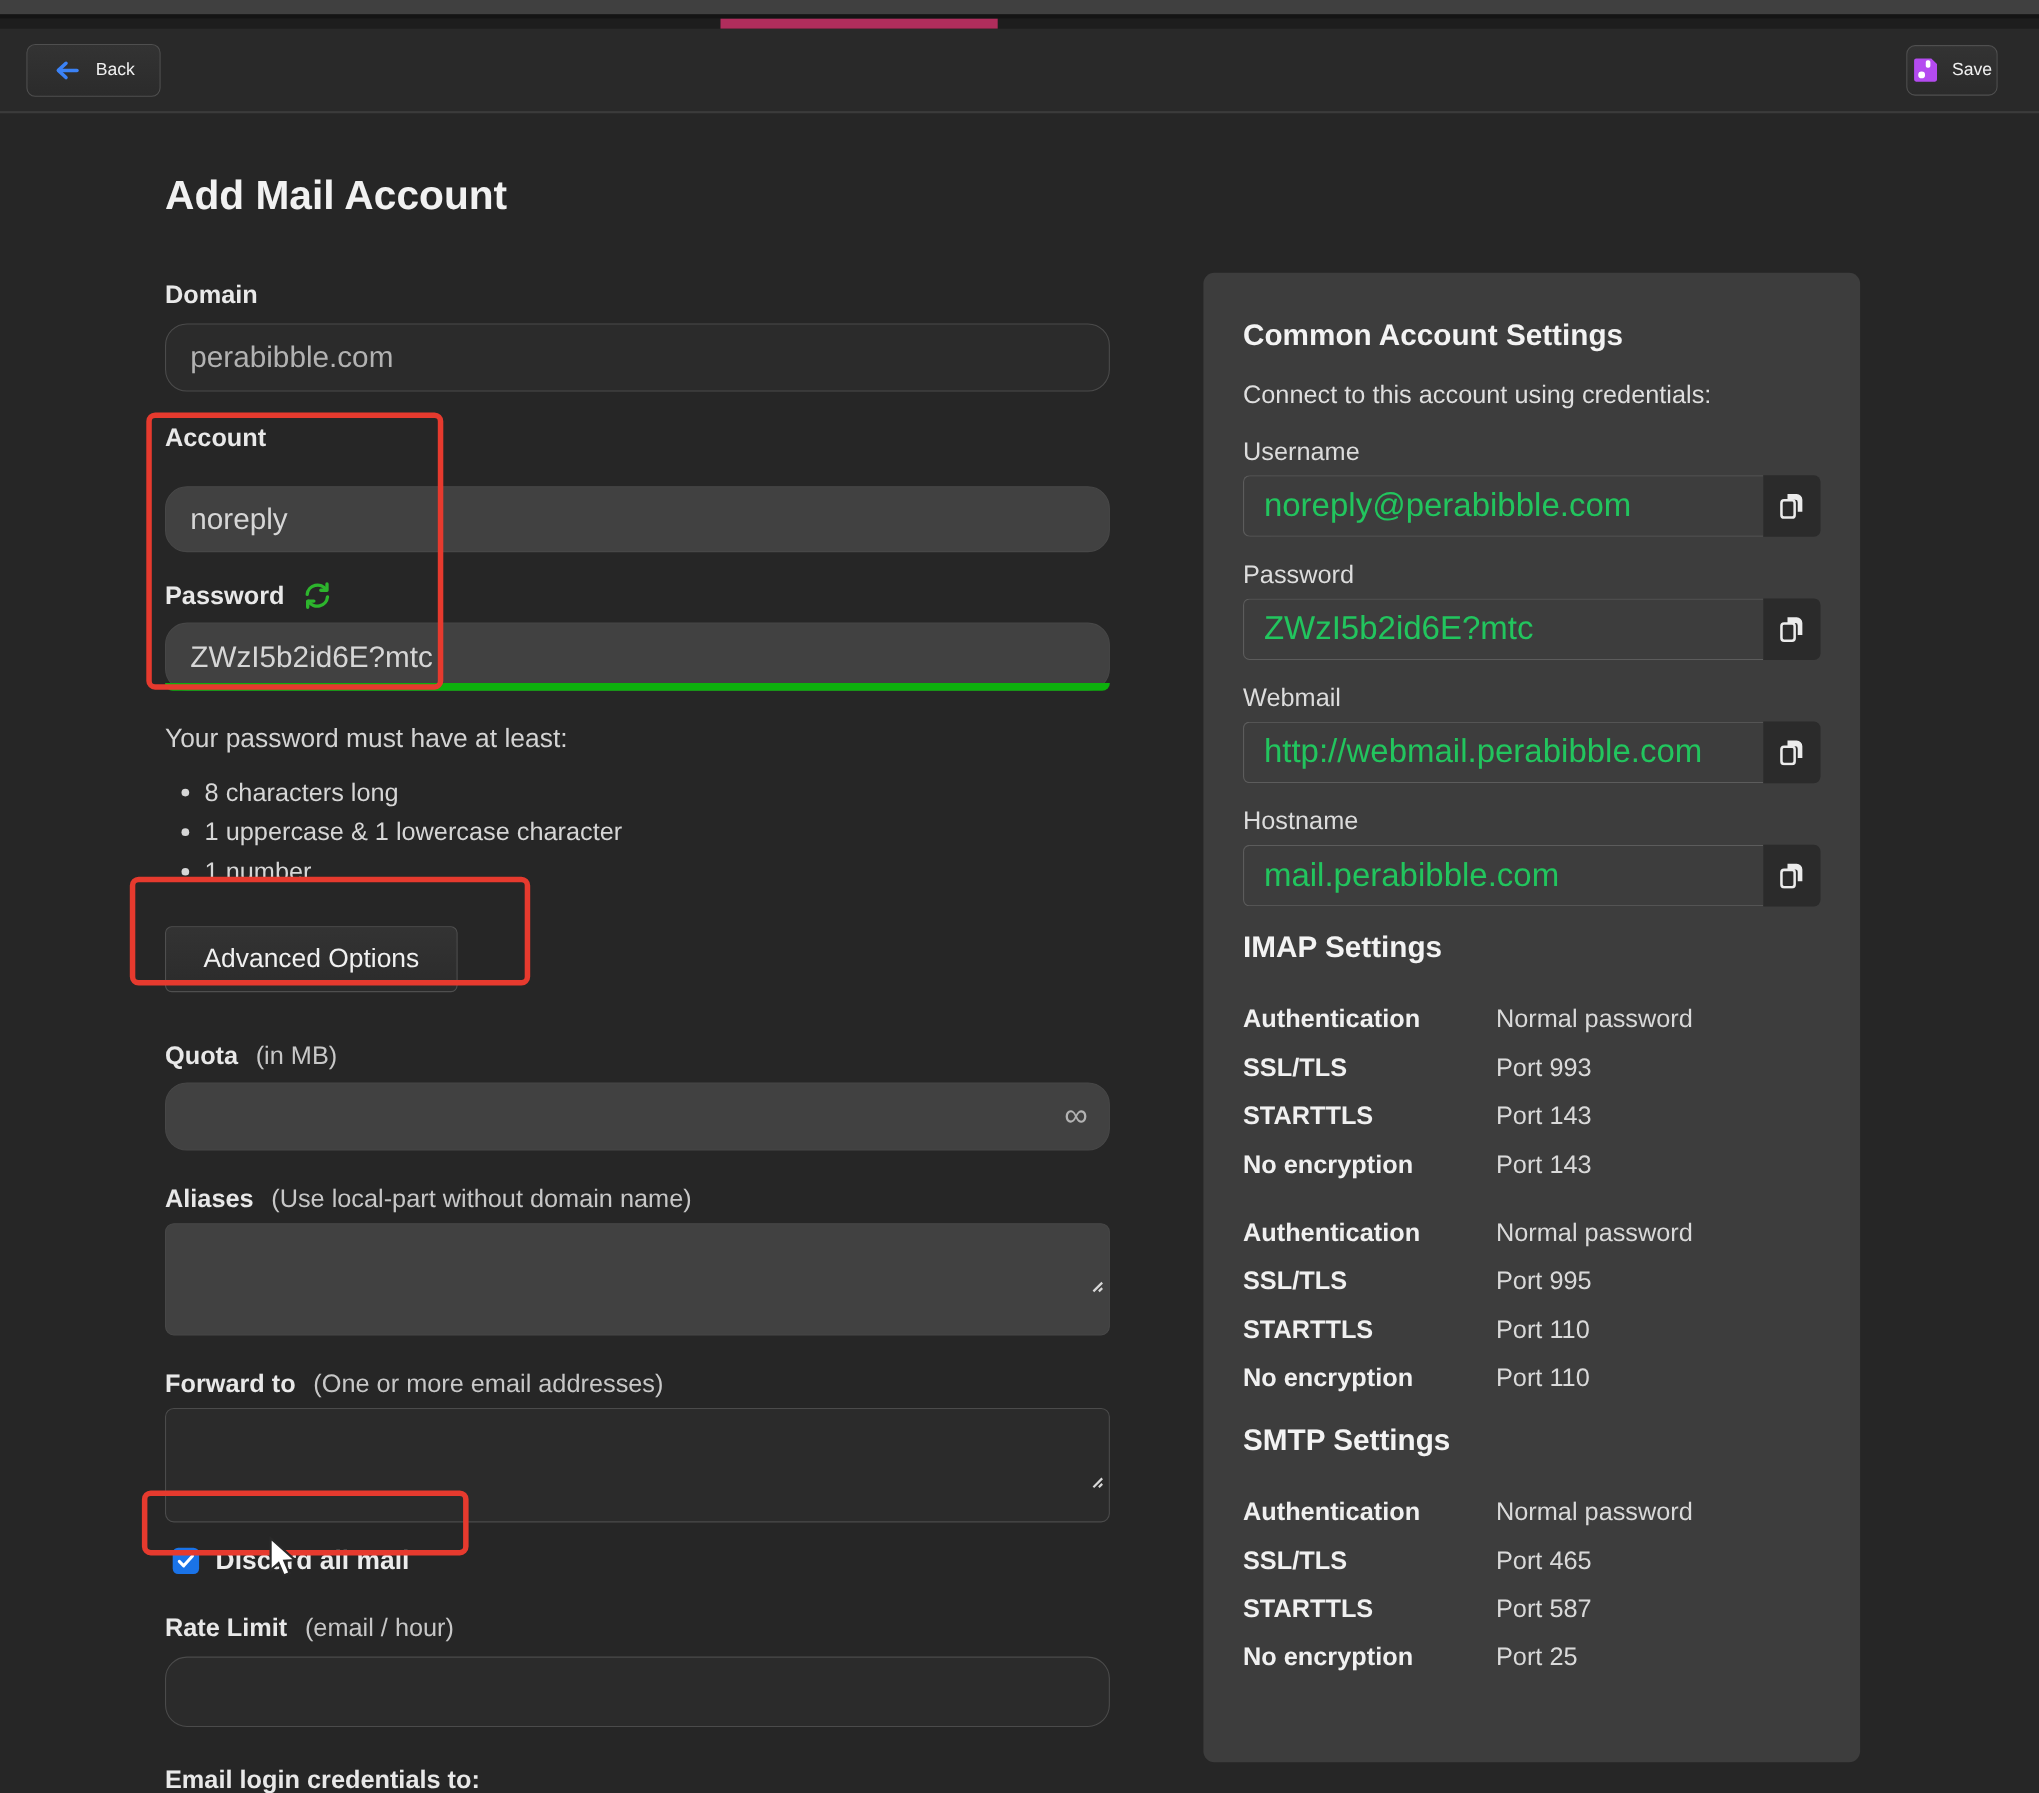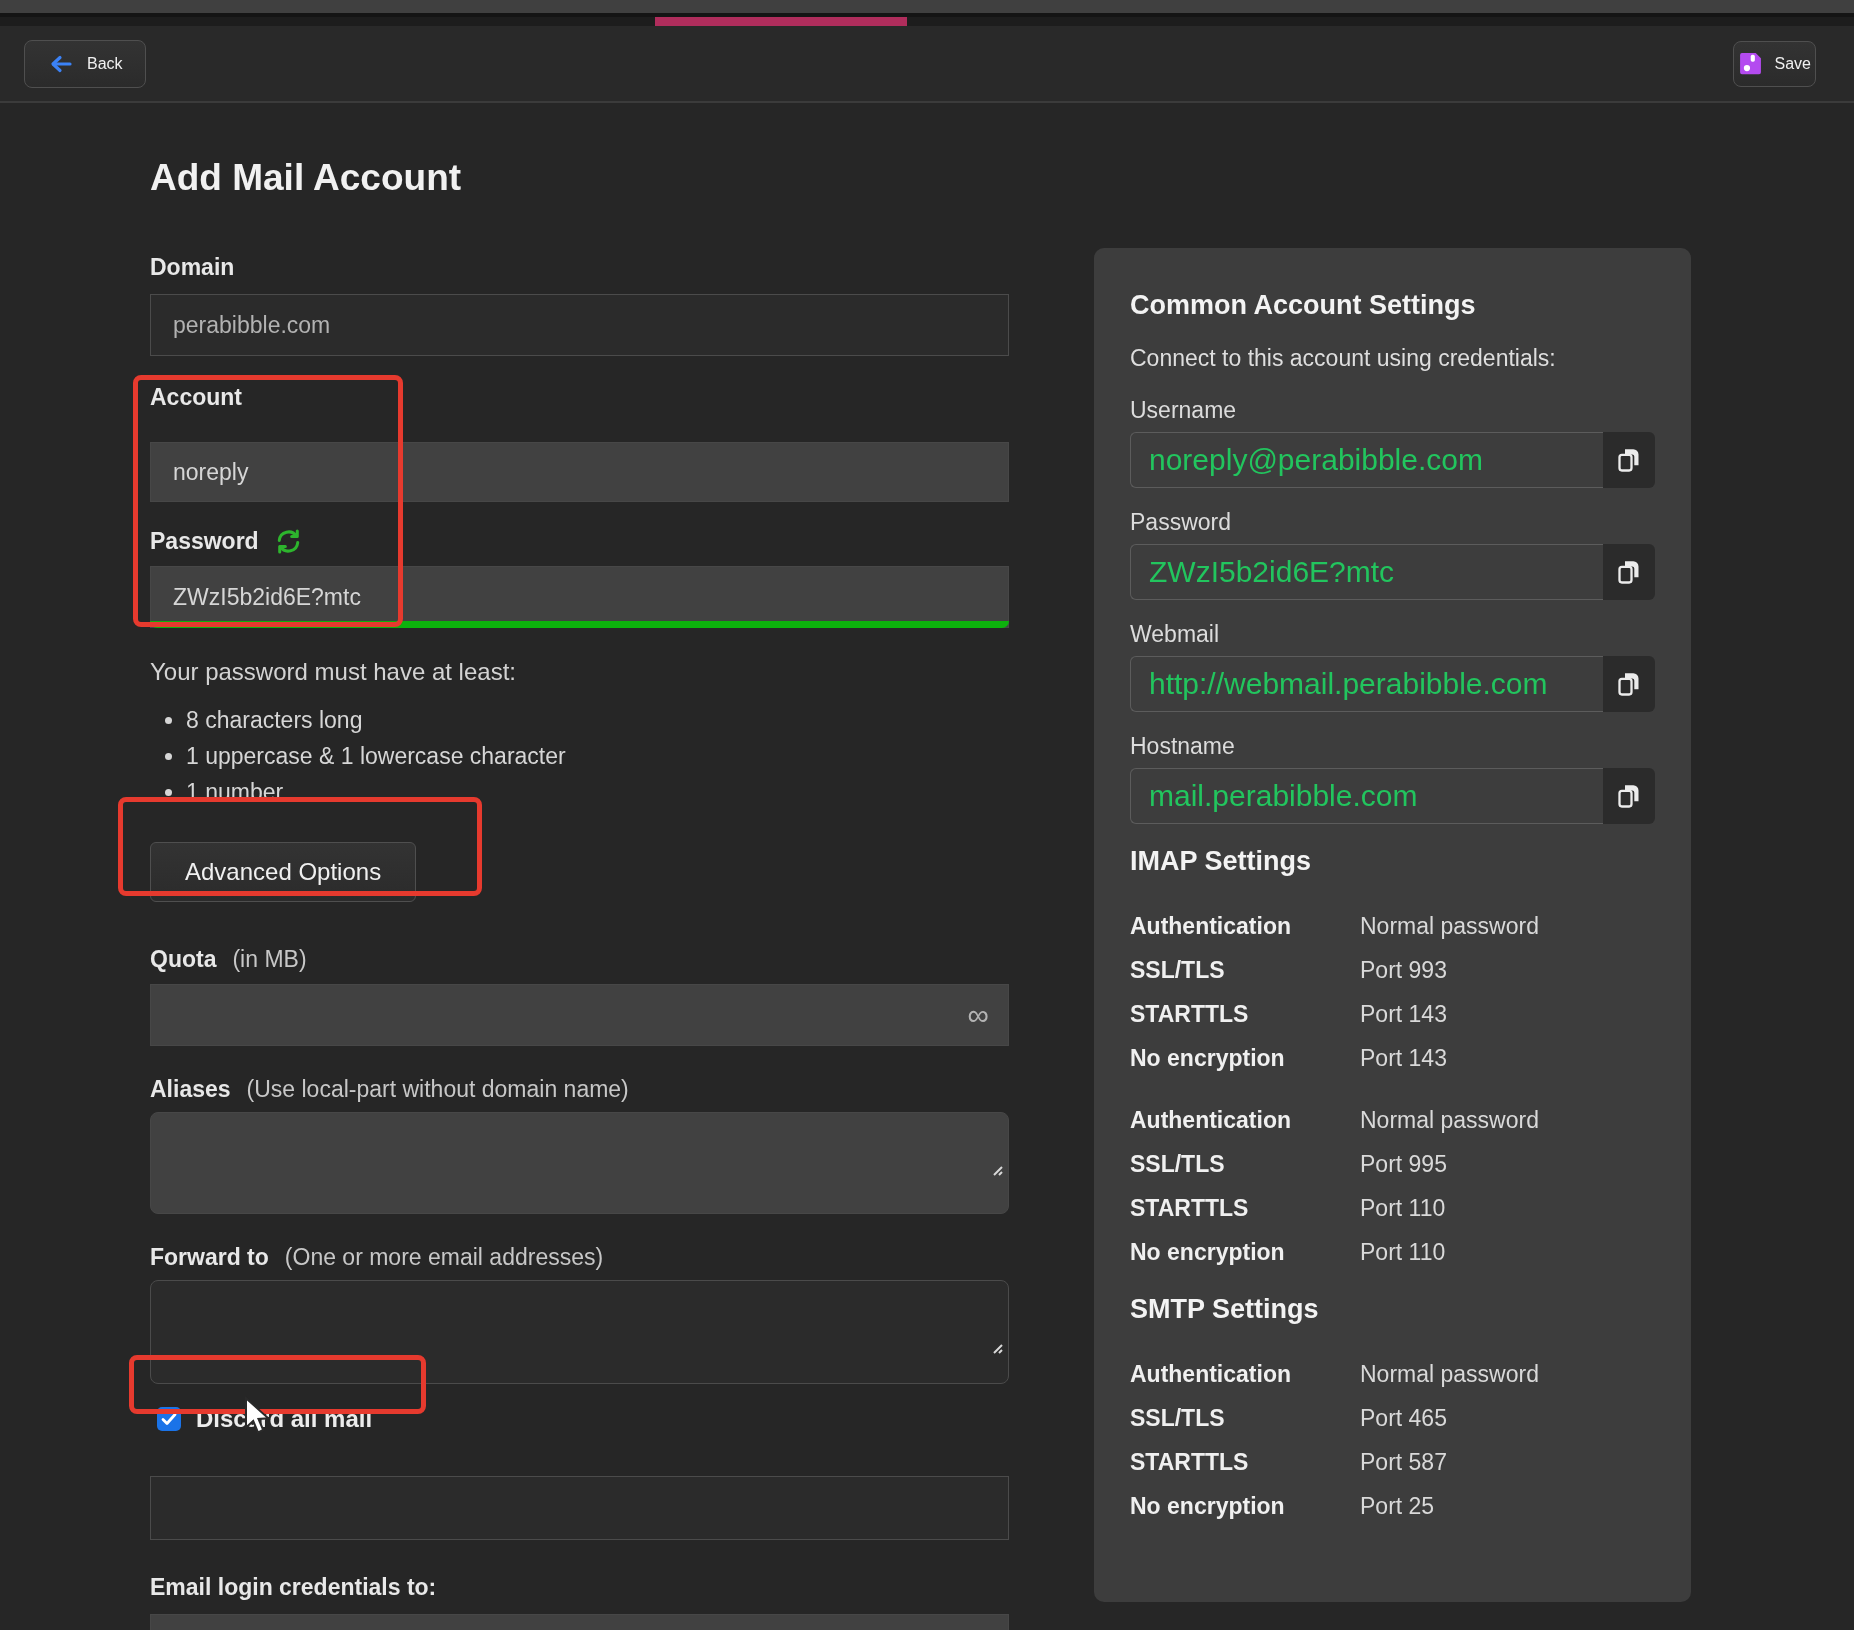--- a/index.html
+++ b/index.html
@@ -35,22 +35,22 @@
   
   .form-col { position: absolute; left: 150px; top: 140px; width: 859px; }
   h1 { font-size: 37px; line-height: 44px; color: #f1f1f1; font-weight: bold; margin: 16px 0 52px; }
 
   .f-label { font-size: 23px; line-height: 30px; font-weight: bold; color: #e8e8e8; display: block; }
   .f-hint { font-size: 23px; line-height: 30px; color: #c7c7c7; font-weight: normal; }
   .f-label-row { display: flex; align-items: center; gap: 16px; }
   .mb12 { margin-bottom: 12px; } .mb10 { margin-bottom: 10px; }
 
   .f-input {
-    width: 100%; height: 62px; border-radius: 0;
-    font-size: 23px; font-family: inherit; padding: 0 22px; outline: none;
+    width: 100%; height: 62px; border-radius: 20px;
+    font-size: 27px; font-family: inherit; padding: 0 22px; outline: none;
   }
   .f-input.dark, .ta.dark {
     background: #2b2b2b; border: 1px solid #4b4b4b; color: #b2b2b2;
   }
   .f-input.light, .ta.light {
     background: #414141; border: 1px solid #474747; color: #d6d6d6;
   }
   .in-domain { margin-bottom: 26px; }
   .in-account { height: 60px; margin-bottom: 24px; margin-top: 20px; }
 
@@ -237,20 +237,24 @@
 
       <div class="check-row">
         <span class="checkbox">
           <svg width="16" height="14" viewBox="0 0 16 14">
               <path d="M2 7.5 L6 11.5 L14 2.5" stroke="#ffffff" stroke-width="2.8" fill="none" stroke-linecap="round" stroke-linejoin="round"></path>
             </svg>
         </span>
         <span class="check-label">Discard all mail</span>
       </div>
 
+      <div class="f-label-row">
+        <span class="f-label">Rate Limit</span>
+        <span class="f-hint">(email / hour)</span>
+      </div>
       <input class="f-input dark in-rate" value="" style="">
 
       <label class="f-label">Email login credentials to:</label>
       <input class="f-input light in-creds" value="" style="">
     </section>
 
     <aside class="panel">
       <h2>Common Account Settings</h2>
       <p class="panel-sub">Connect to this account using credentials:</p>
 

